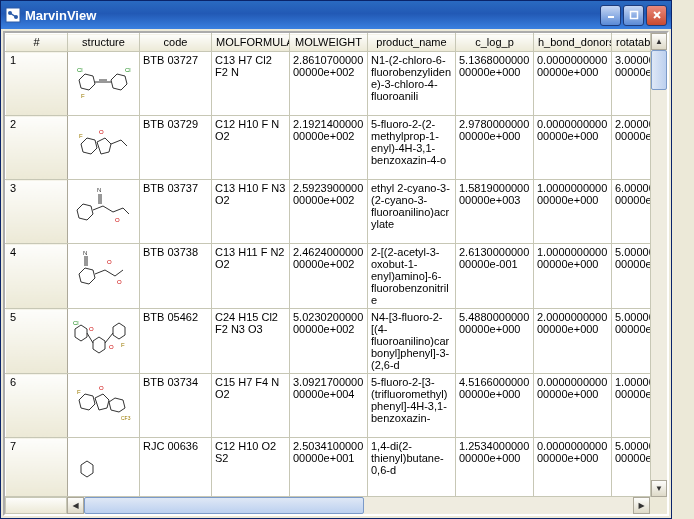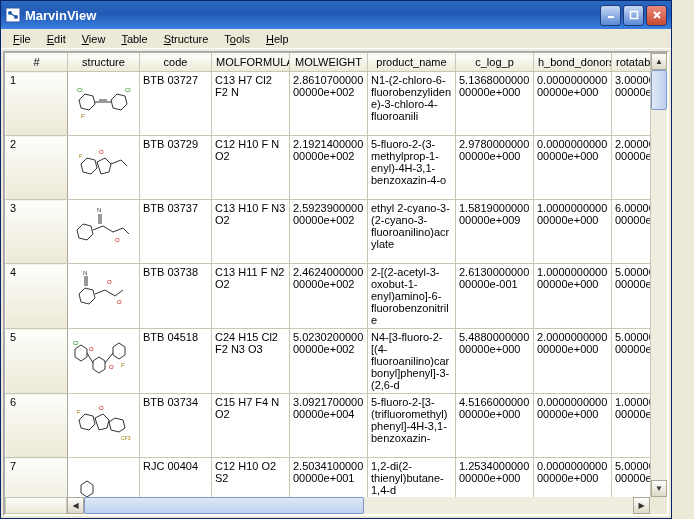--- a/index.html
+++ b/index.html
@@ -97,29 +97,20 @@
         </div>
       <div class="winbtn close">
           <svg width="10" height="10">
             <line x1="2" y1="2" x2="8" y2="8" stroke="#fff" stroke-width="2"></line>
             <line x1="8" y1="2" x2="2" y2="8" stroke="#fff" stroke-width="2"></line>
           </svg>
         </div>
     </div>
   </div>
 
-  <div class="menubar">
-    <div class="menuitem"><span class="mn">F</span><span>ile</span></div>
-    <div class="menuitem"><span class="mn">E</span>dit</div>
-    <div class="menuitem"><span class="mn">V</span>iew</div>
-    <div class="menuitem"><span class="mn">T</span>able</div>
-    <div class="menuitem"><span class="mn">S</span>tructure</div>
-    <div class="menuitem">T<span class="mn">o</span>ols</div>
-    <div class="menuitem"><span class="mn">H</span>elp</div>
-  </div>
 
   <div class="content">
     <div class="grid-wrap">
       <div class="grid">
         <table>
           <colgroup>
             <col class="c-num">
               <col class="c-struct">
               <col class="c-code">
               <col class="c-mf">
@@ -176,21 +167,21 @@
                       <line x1="42" y1="24" x2="52" y2="20" stroke="#333" stroke-width="1" fill="none"></line>
                       <line x1="52" y1="20" x2="58" y2="26" stroke="#333" stroke-width="1" fill="none"></line>
                       <text x="30" y="14" font-size="6" fill="#c00">O</text>
                       <text x="10" y="18" font-size="6" fill="#9a7a00">F</text>
                     </svg>
                   </div>
                 </td>
     <td class="cell">BTB 03729</td>
     <td class="cell">C12 H10 F N O2</td>
     <td class="cell">2.192140000000000e+002</td>
-    <td class="cell">5-fluoro-2-(3-methylprop-1-enyl)-4H-3,1-benzoxazin-4-o</td>
+    <td class="cell">5-fluoro-2-(2-methylprop-1-enyl)-4H-3,1-benzoxazin-4-o</td>
     <td class="cell">2.978000000000000e+000</td>
     <td class="cell">0.000000000000000e+000</td>
     <td class="cell">2.000000000000000e+000</td>
               </tr>
               <tr class="row">
     <td class="rownum">3</td>
     <td class="struct">
                   <div class="molimg">
                     <svg viewBox="0 0 66 56">
                       <polygon points="8,26 14,20 22,22 24,30 18,36 10,34" stroke="#333" stroke-width="1" fill="none"></polygon>
@@ -202,21 +193,21 @@
                       <line x1="32" y1="20" x2="32" y2="10" stroke="#333" stroke-width="1" fill="none"></line>
                       <text x="28" y="8" font-size="6" fill="#333">N</text>
                       <text x="46" y="38" font-size="6" fill="#c00">O</text>
                     </svg>
                   </div>
                 </td>
     <td class="cell">BTB 03737</td>
     <td class="cell">C13 H10 F N3 O2</td>
     <td class="cell">2.592390000000000e+002</td>
     <td class="cell">ethyl 2-cyano-3-(2-cyano-3-fluoroanilino)acrylate</td>
-    <td class="cell">1.581900000000000e+009</td>
+    <td class="cell">1.581900000000000e+003</td>
     <td class="cell">1.000000000000000e+000</td>
     <td class="cell">6.000000000000000e+000</td>
               </tr>
               <tr class="row">
     <td class="rownum">4</td>
     <td class="struct">
                   <div class="molimg">
                     <svg viewBox="0 0 66 56">
                       <polygon points="10,26 16,20 24,22 26,30 20,36 12,34" stroke="#333" stroke-width="1" fill="none"></polygon>
                       <line x1="26" y1="26" x2="36" y2="22" stroke="#333" stroke-width="1" fill="none"></line>
@@ -248,21 +239,21 @@
                       <polygon points="44,14 50,10 56,14 56,22 50,26 44,22" stroke="#333" stroke-width="1" fill="none"></polygon>
                       <line x1="18" y1="20" x2="24" y2="30" stroke="#333" stroke-width="1" fill="none"></line>
                       <line x1="36" y1="30" x2="44" y2="20" stroke="#333" stroke-width="1" fill="none"></line>
                       <text x="20" y="18" font-size="6" fill="#c00">O</text>
                       <text x="40" y="36" font-size="6" fill="#c00">O</text>
                       <text x="4" y="12" font-size="6" fill="#1a8a1a">Cl</text>
                       <text x="52" y="34" font-size="6" fill="#9a7a00">F</text>
                     </svg>
                   </div>
                 </td>
-    <td class="cell">BTB 04518</td>
+    <td class="cell">BTB 05462</td>
     <td class="cell">C24 H15 Cl2 F2 N3 O3</td>
     <td class="cell">5.023020000000000e+002</td>
     <td class="cell">N4-[3-fluoro-2-[(4-fluoroanilino)carbonyl]phenyl]-3-(2,6-d</td>
     <td class="cell">5.488000000000000e+000</td>
     <td class="cell">2.000000000000000e+000</td>
     <td class="cell">5.000000000000000e+000</td>
               </tr>
               <tr class="row">
     <td class="rownum">6</td>
     <td class="struct">
@@ -287,24 +278,24 @@
               </tr>
               <tr class="row row7">
     <td class="rownum">7</td>
     <td class="struct">
                   <div class="molimg">
                     <svg viewBox="0 0 66 28">
                       <polygon points="12,12 18,8 24,12 24,20 18,24 12,20" stroke="#333" stroke-width="1" fill="none"></polygon>
                     </svg>
                   </div>
                 </td>
-    <td class="cell">RJC 00404</td>
+    <td class="cell">RJC 00636</td>
     <td class="cell">C12 H10 O2 S2</td>
     <td class="cell">2.503410000000000e+001</td>
-    <td class="cell">1,2-di(2-thienyl)butane-1,4-d</td>
+    <td class="cell">1,4-di(2-thienyl)butane-0,6-d</td>
     <td class="cell">1.253400000000000e+000</td>
     <td class="cell">0.000000000000000e+000</td>
     <td class="cell">5.000000000000000e+000</td>
               </tr>
             </tbody>
         </table>
       </div>
       <div class="vscroll">
         <div class="sbtn">
             <span class="arrow">▲</span>

